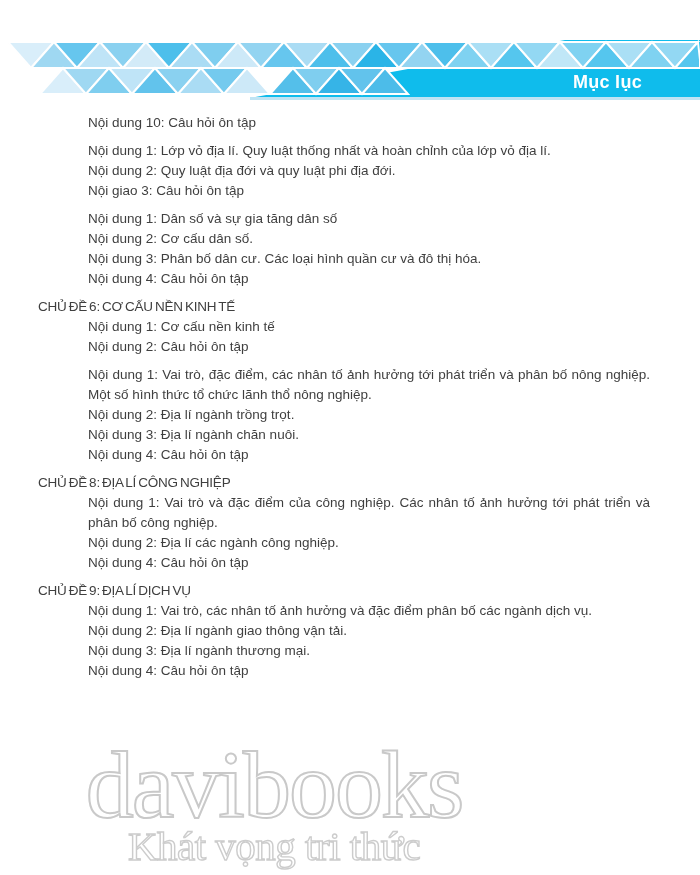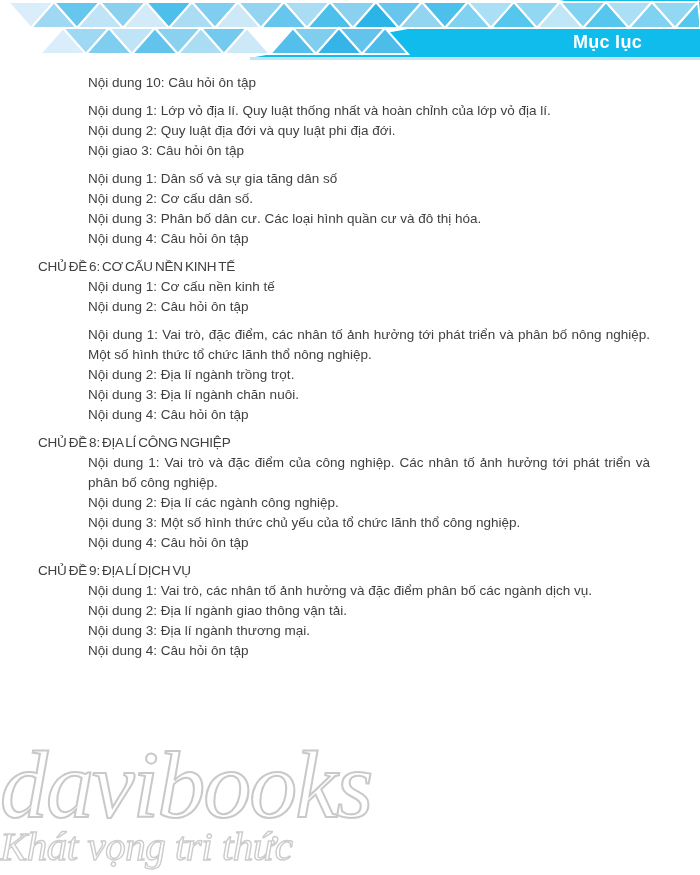--- a/index.html
+++ b/index.html
@@ -3,21 +3,21 @@
 <meta charset="utf-8">
 <style>
   html,body{margin:0;padding:0;}
   body{
     width:700px;height:875px;position:relative;overflow:hidden;
     background:#ffffff;
     font-family:"Liberation Sans","DejaVu Sans",sans-serif;
     color:#3f3f3f;
   }
   
-  .header{position:relative;width:700px;height:62px;}
+  .header{position:relative;width:700px;height:62px;margin-top:40px;}
   .header svg{position:absolute;left:0;top:0;display:block;}
   .page-title{
     position:absolute;top:32px;right:58px;
     color:#ffffff;font-size:18px;font-weight:bold;letter-spacing:.3px;
   }
   
   .toc{padding:11px 38px 0 38px;}
   .topic-group{margin-top:8px;}
   .topic-heading{
     font-size:13.5px;line-height:20px;color:#3f3f3f;
@@ -25,21 +25,21 @@
     white-space:nowrap;
   }
   .toc-item{
     margin-left:50px;width:562px;
     font-size:13.5px;line-height:20px;color:#3f3f3f;
     text-align:justify;
   }
   
   .watermark{
     position:absolute;left:0;right:152px;top:744px;
-    text-align:left;pointer-events:none;font-style:italic;
+    text-align:center;pointer-events:none;
   }
   .wm-name{
     font-family:"Liberation Serif","DejaVu Serif",serif;
     font-size:96px;line-height:82px;letter-spacing:-2px;
     color:transparent;-webkit-text-stroke:2px #c9c9c9;
   }
   .wm-tagline{
     font-family:"Liberation Serif","DejaVu Serif",serif;
     font-size:41px;line-height:40px;letter-spacing:-0.5px;
     color:transparent;-webkit-text-stroke:1.4px #cccccc;
@@ -131,21 +131,20 @@
     <div class="topic-group">
       <div class="toc-item">Nội dung 1: Vai trò, đặc điểm, các nhân tố ảnh hưởng tới phát triển và phân bố nông nghiệp. Một số hình thức tổ chức lãnh thổ nông nghiệp.</div>
       <div class="toc-item">Nội dung 2: Địa lí ngành trồng trọt.</div>
       <div class="toc-item">Nội dung 3: Địa lí ngành chăn nuôi.</div>
       <div class="toc-item">Nội dung 4: Câu hỏi ôn tập</div>
     </div>
     <div class="topic-group">
       <div class="topic-heading">CHỦ ĐỀ 8: ĐỊA LÍ CÔNG NGHIỆP</div>
       <div class="toc-item">Nội dung 1: Vai trò và đặc điểm của công nghiệp. Các nhân tố ảnh hưởng tới phát triển và phân bố công nghiệp.</div>
       <div class="toc-item">Nội dung 2: Địa lí các ngành công nghiệp.</div>
-      <div class="toc-item">Nội dung 3: Một số hình thức chủ yếu của tổ chức lãnh thổ công nghiệp.</div>
       <div class="toc-item">Nội dung 4: Câu hỏi ôn tập</div>
     </div>
     <div class="topic-group">
       <div class="topic-heading">CHỦ ĐỀ 9: ĐỊA LÍ DỊCH VỤ</div>
       <div class="toc-item">Nội dung 1: Vai trò, các nhân tố ảnh hưởng và đặc điểm phân bố các ngành dịch vụ.</div>
       <div class="toc-item">Nội dung 2: Địa lí ngành giao thông vận tải.</div>
       <div class="toc-item">Nội dung 3: Địa lí ngành thương mại.</div>
       <div class="toc-item">Nội dung 4: Câu hỏi ôn tập</div>
     </div>
   </div>

